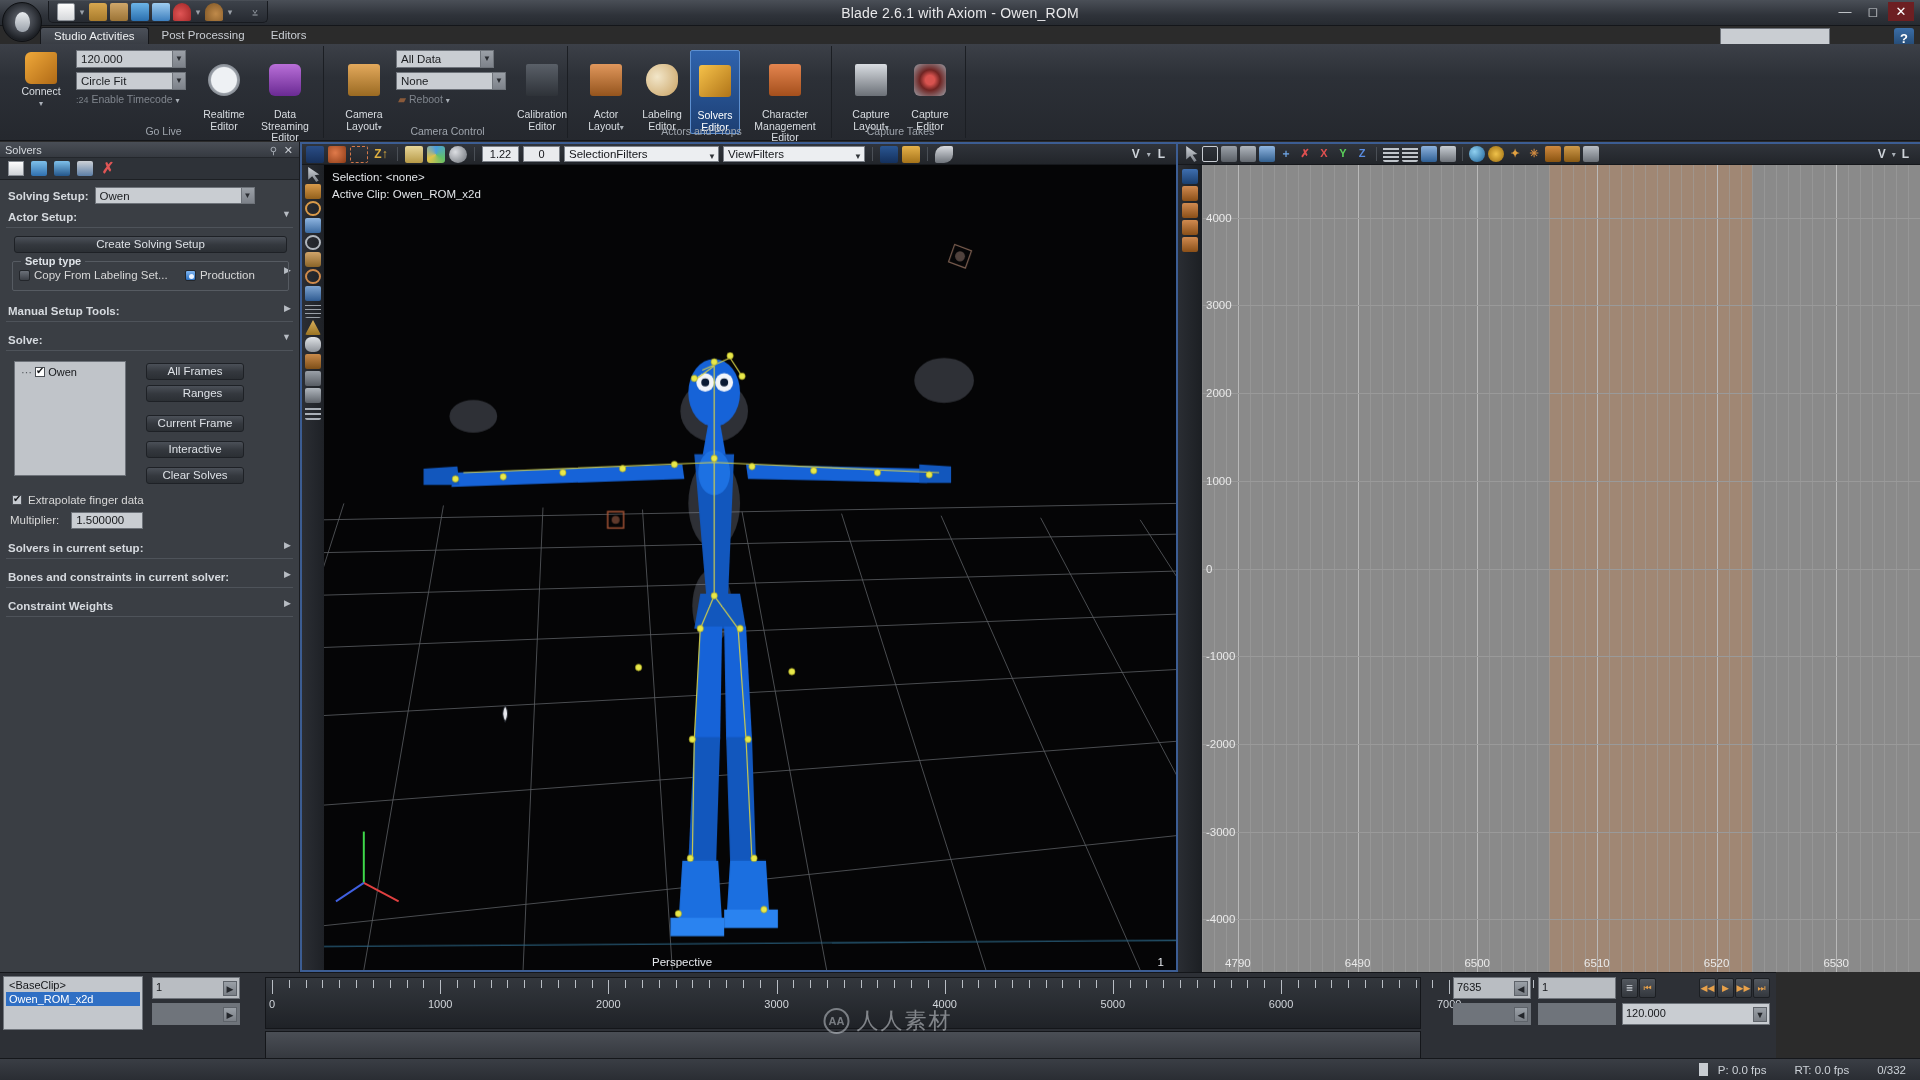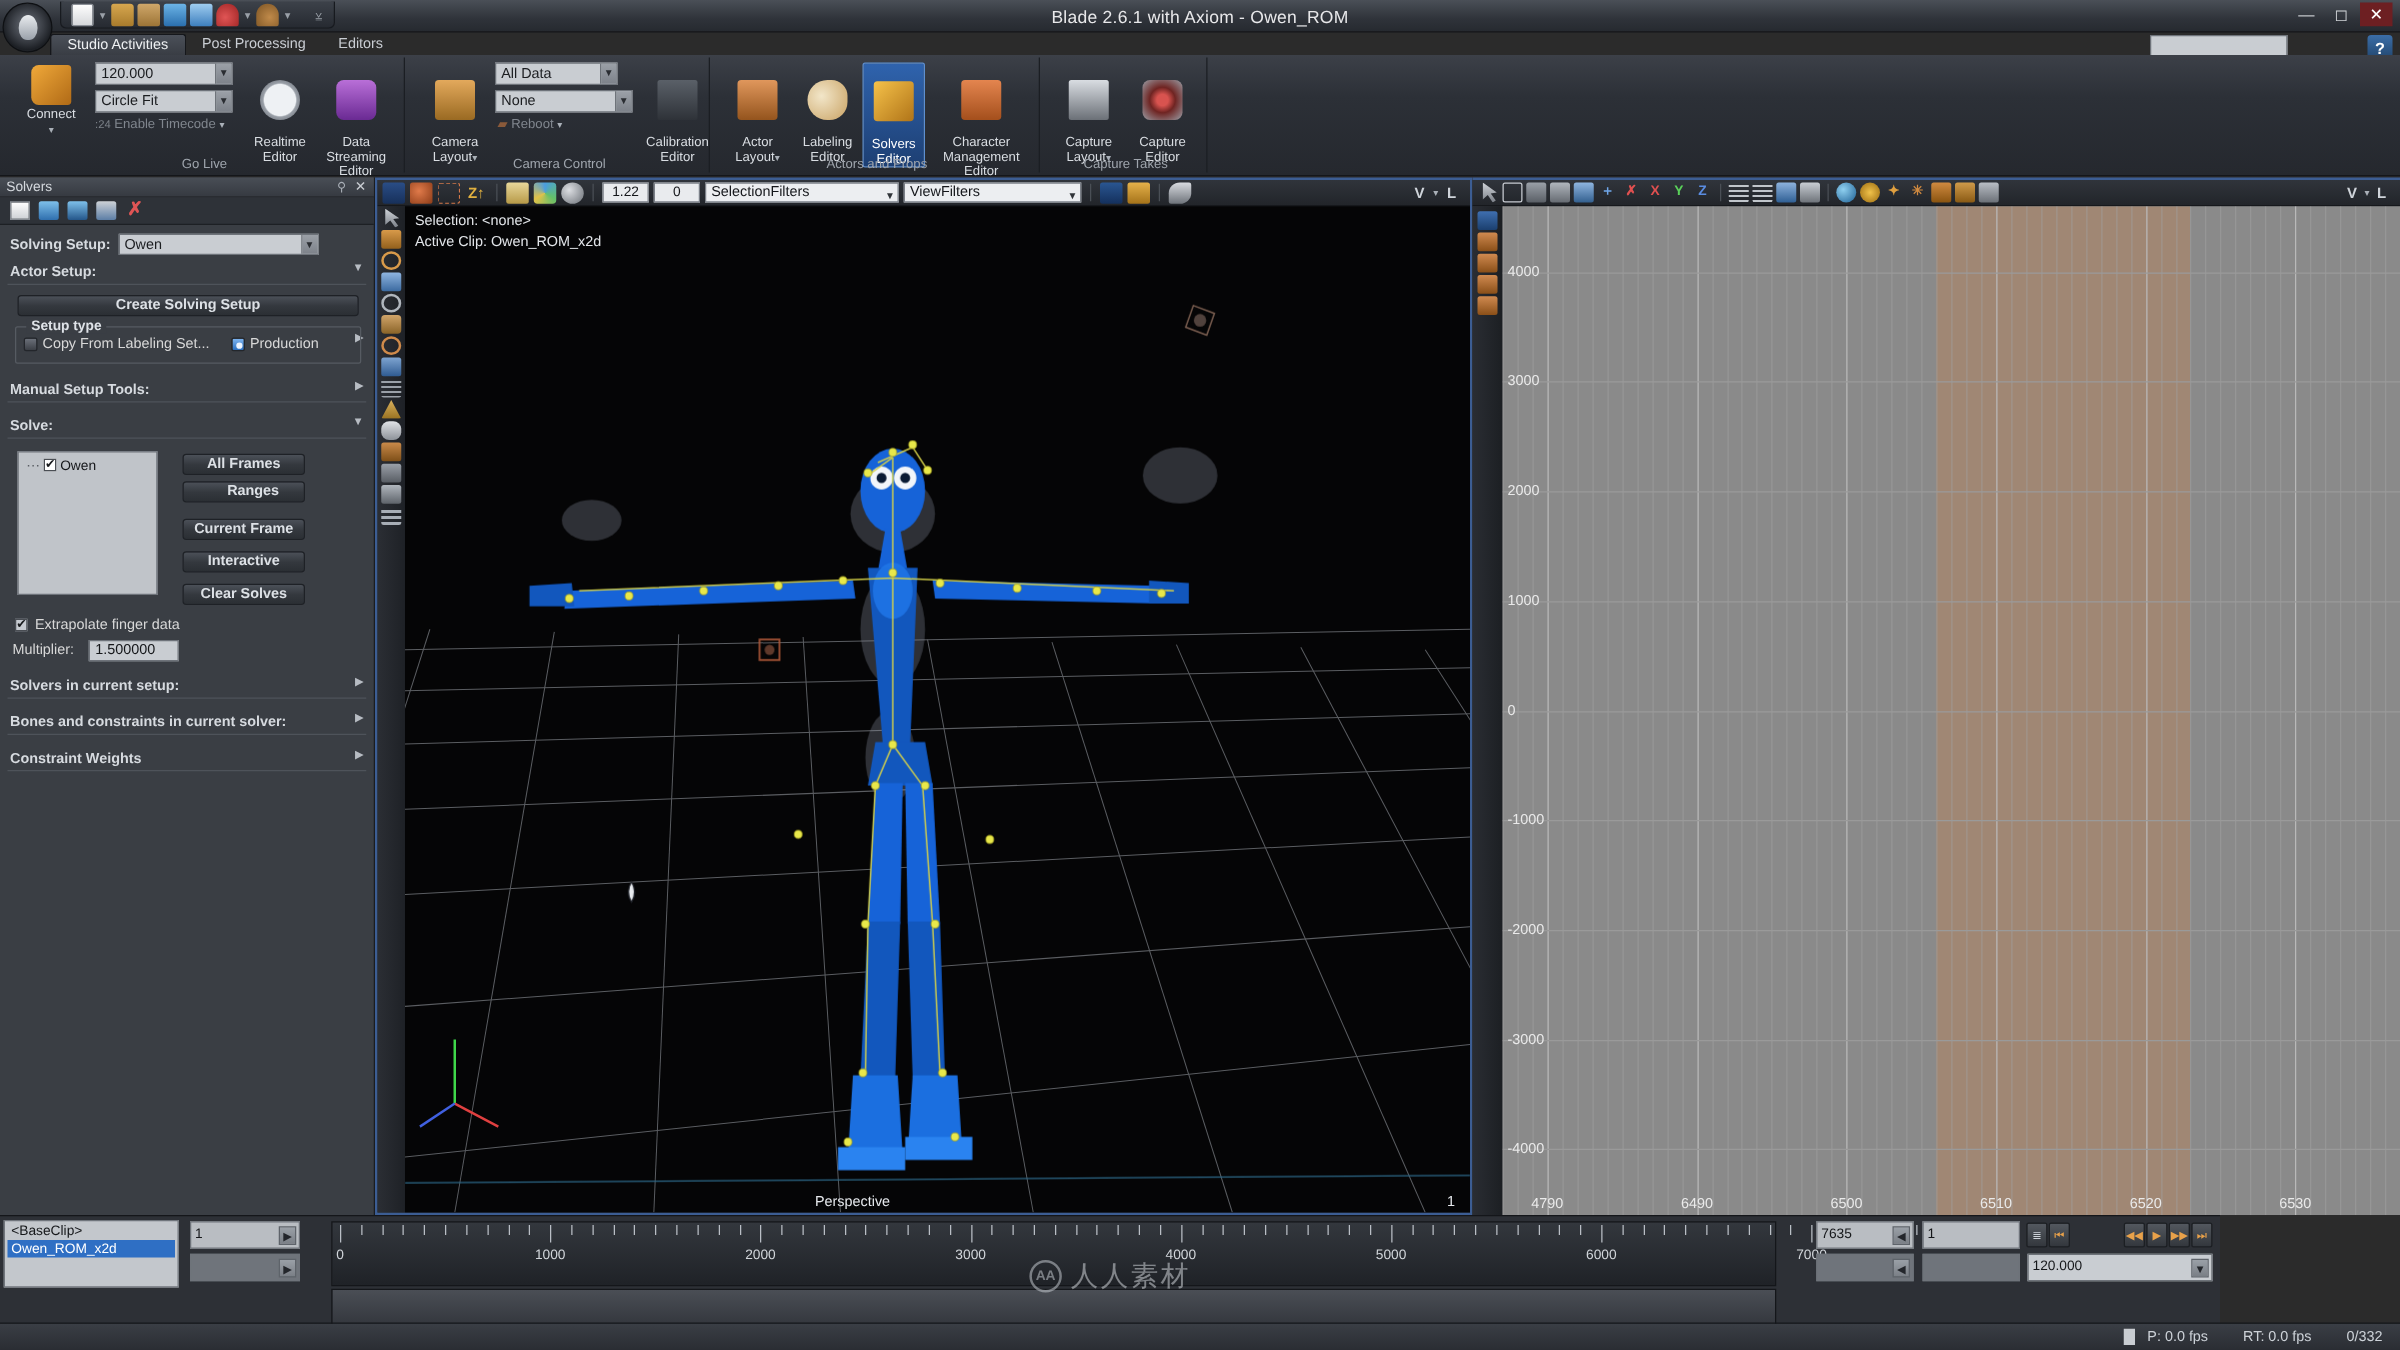--- a/index.html
+++ b/index.html
@@ -87,21 +87,21 @@
   .stbicon{ width:16px; height:15px; position:relative; }
 
   .srow{ display:flex; align-items:center; padding:3px 6px 3px 8px; }
   .slabel{ font-size:11.5px; color:#d6dadf; font-weight:bold; }
   .sectionbar{ position:relative; margin:0 6px; border-bottom:1px solid #4e535a;
     padding:3px 2px; }
   .sectionbar .exp{ position:absolute; right:2px; top:2px; font-size:9px;
     color:#b7bcc3; }
   .btn3d{ background:linear-gradient(#4b5058,#34383e 52%,#2b2f34);
     border:1px solid #1e2126; border-radius:3px; color:#dde1e6;
-    font-size:11.5px; text-align:center;font-weight:bold; }
+    font-size:11.5px; text-align:center; }
   #create-setup{ margin:8px 12px 0 14px; height:17px; line-height:15px; }
   #setuptype{ margin:8px 10px 0 12px; border:1px solid #565b62;
     border-radius:2px; padding:7px 6px 6px; position:relative; }
   #setuptype .legend{ position:absolute; top:-7px; left:8px;
     background:#3a3e44; padding:0 4px; font-size:11px; font-weight:bold;
     color:#dfe3e8; }
   .radio{ display:inline-flex; align-items:center; gap:4px; font-size:11.5px; }
   .rdot{ width:11px; height:11px; border-radius:2px;
     background:linear-gradient(#6b7079,#3c4047); border:1px solid #23262b;
     position:relative; }

